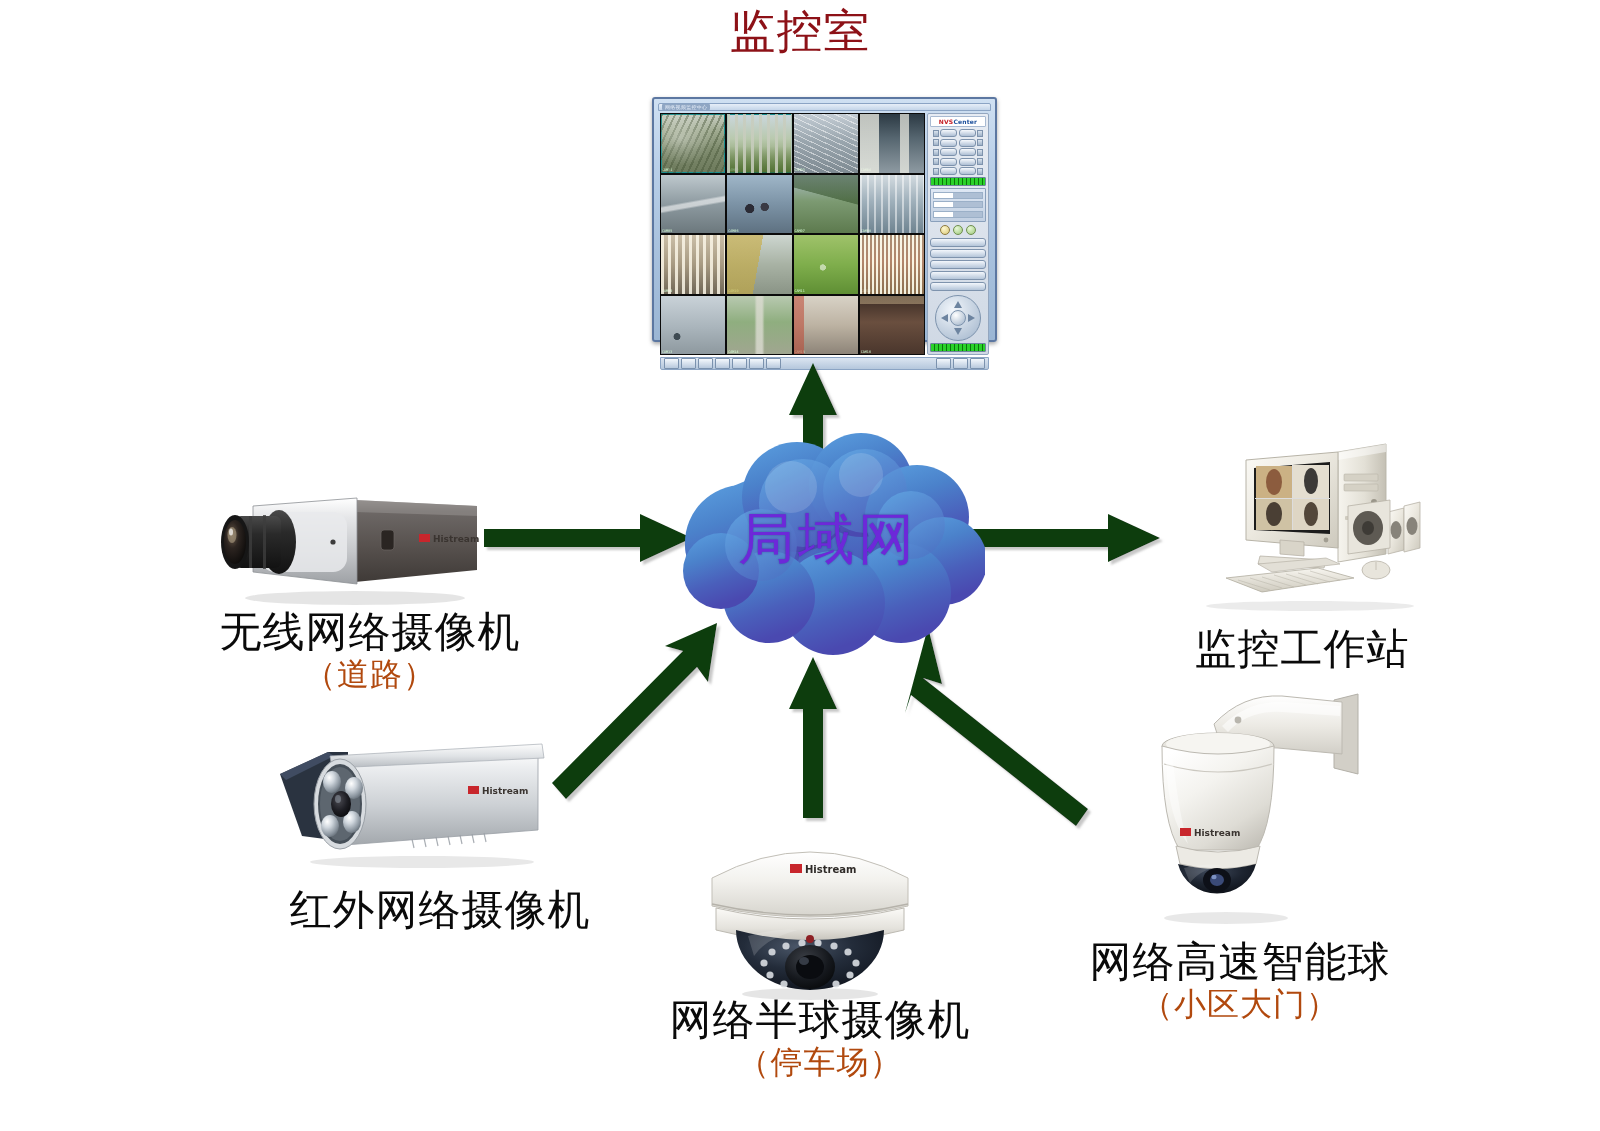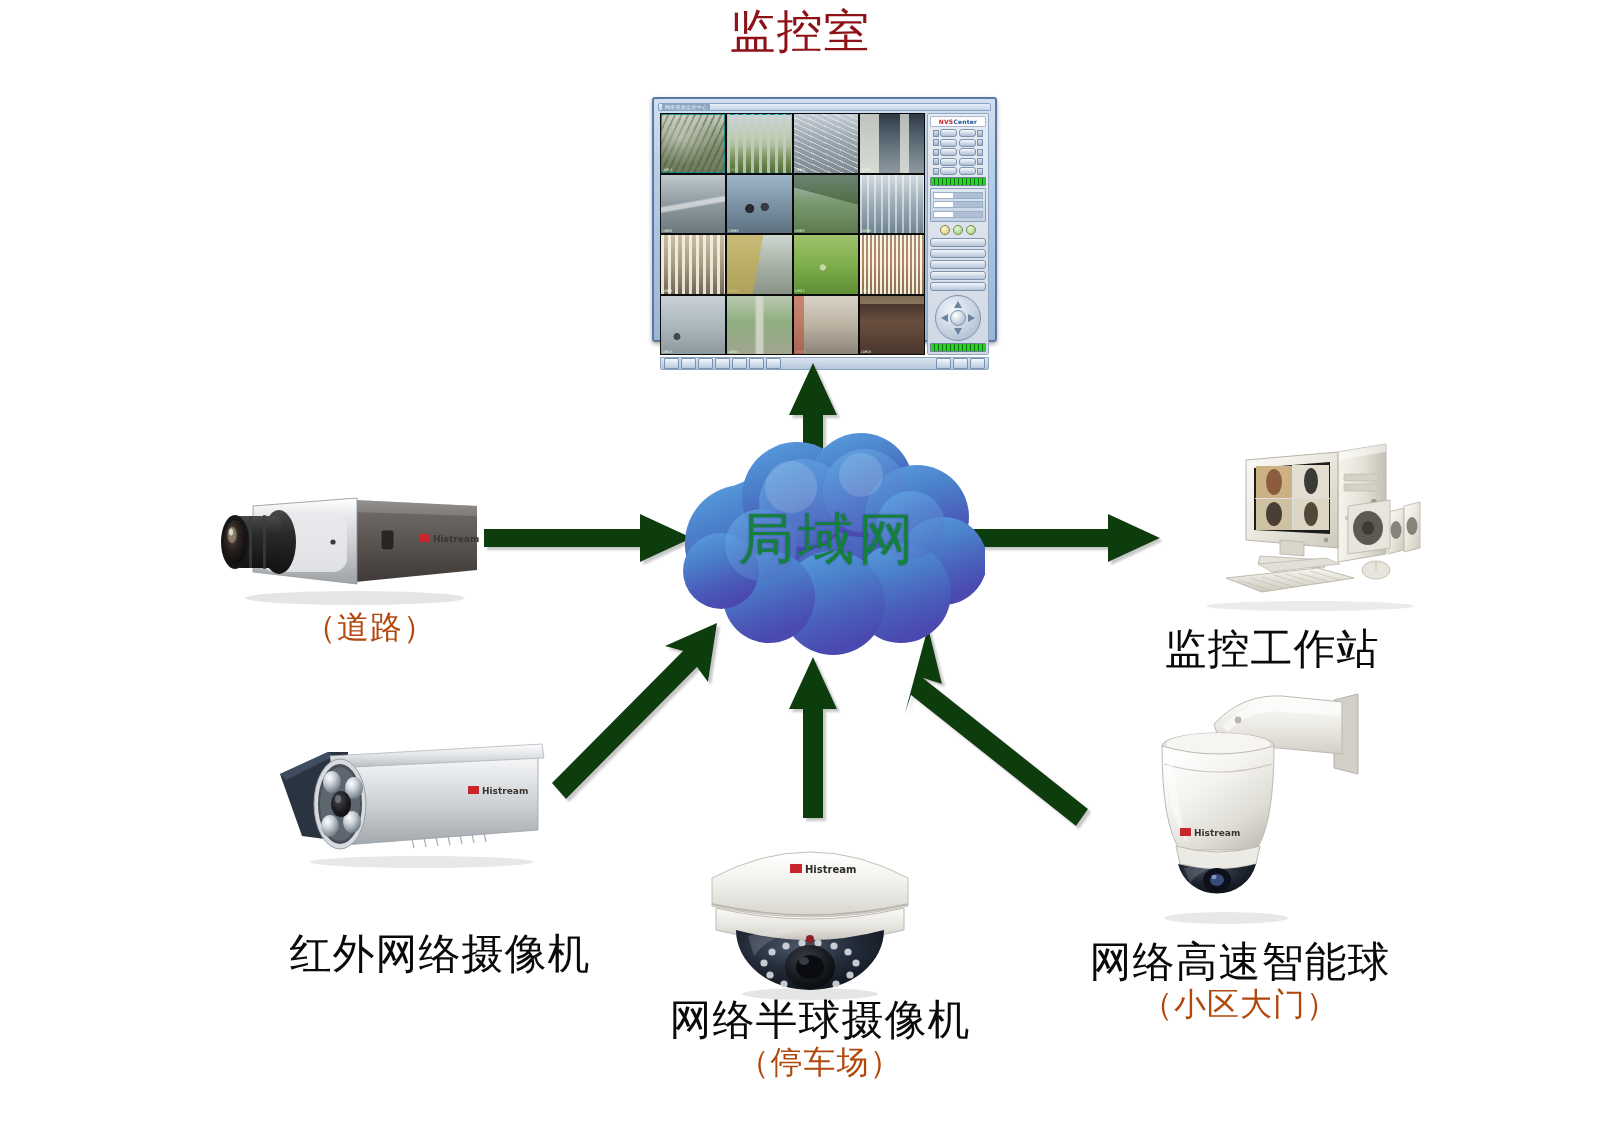--- a/index.html
+++ b/index.html
@@ -171,40 +171,40 @@
   }
   .fbtn{width:13px;height:9px;border-radius:1px;border:.5px solid #7b92ae;
         background:linear-gradient(180deg,#f4f8fd,#b8c9dd);}
   .fgap{flex:1;}
 
   
   #cloud-wrap{position:absolute;left:665px;top:425px;width:320px;height:230px;}
   #cloud-label{
     position:absolute;left:0;top:0;width:320px;height:230px;
     display:flex;align-items:center;justify-content:center;
-    font-size:56px;color:#15803d;letter-spacing:4px;font-weight:400;
+    font-size:56px;color:#6d28d9;letter-spacing:4px;font-weight:400;
     font-family:Liberation Mono, monospace;
     text-shadow:0 0 2px rgba(30,50,110,.55);
     padding-left:6px;box-sizing:border-box;
   }
 
   
   .device{position:absolute;}
   #dev-box-cam  {left:205px;top:472px;width:285px;height:135px;}
   #dev-bullet   {left:272px;top:730px;width:290px;height:140px;}
   #dev-dome     {left:690px;top:812px;width:240px;height:190px;}
   #dev-ptz      {left:1118px;top:668px;width:245px;height:262px;}
   #dev-pc       {left:1198px;top:430px;width:225px;height:182px;}
 
   
   #lbl-box   {left:155px;top:608px;width:430px;}
-  #lbl-bullet{left:225px;top:930px;width:430px;}
+  #lbl-bullet{left:225px;top:886px;width:430px;}
   #lbl-dome  {left:600px;top:996px;width:440px;}
   #lbl-ptz   {left:1020px;top:938px;width:440px;}
-  #lbl-ws    {left:1052px;top:625px;width:440px;}
+  #lbl-ws    {left:1082px;top:625px;width:440px;}
 
   
   #arrows{position:absolute;left:0;top:0;width:1600px;height:1131px;pointer-events:none;}
 </style>
 </head>
 <body>
 
 <div class="stage">
 
   <div class="node-label" id="title-block">
@@ -736,20 +736,21 @@
       </g>
 
       <path d="M60 134 L128 128 L142 134 L74 142 Z" fill="#e2dfd6" stroke="#b7b3a7" stroke-width="0.7"></path>
 
       <ellipse cx="178" cy="140" rx="14" ry="9" fill="#e8e5dc" stroke="#b7b3a7" stroke-width="0.8"></ellipse>
       <line x1="178" y1="132" x2="178" y2="140" stroke="#b7b3a7" stroke-width="0.7"></line>
     </svg>
   </div>
 
   <div class="node-label" id="lbl-box">
+    <div class="main">无线网络摄像机</div>
     <div class="sub">（道路）</div>
   </div>
 
   <div class="node-label" id="lbl-bullet">
     <div class="main">红外网络摄像机</div>
   </div>
 
   <div class="node-label" id="lbl-ptz">
     <div class="main">网络高速智能球</div>
     <div class="sub">（小区大门）</div>

